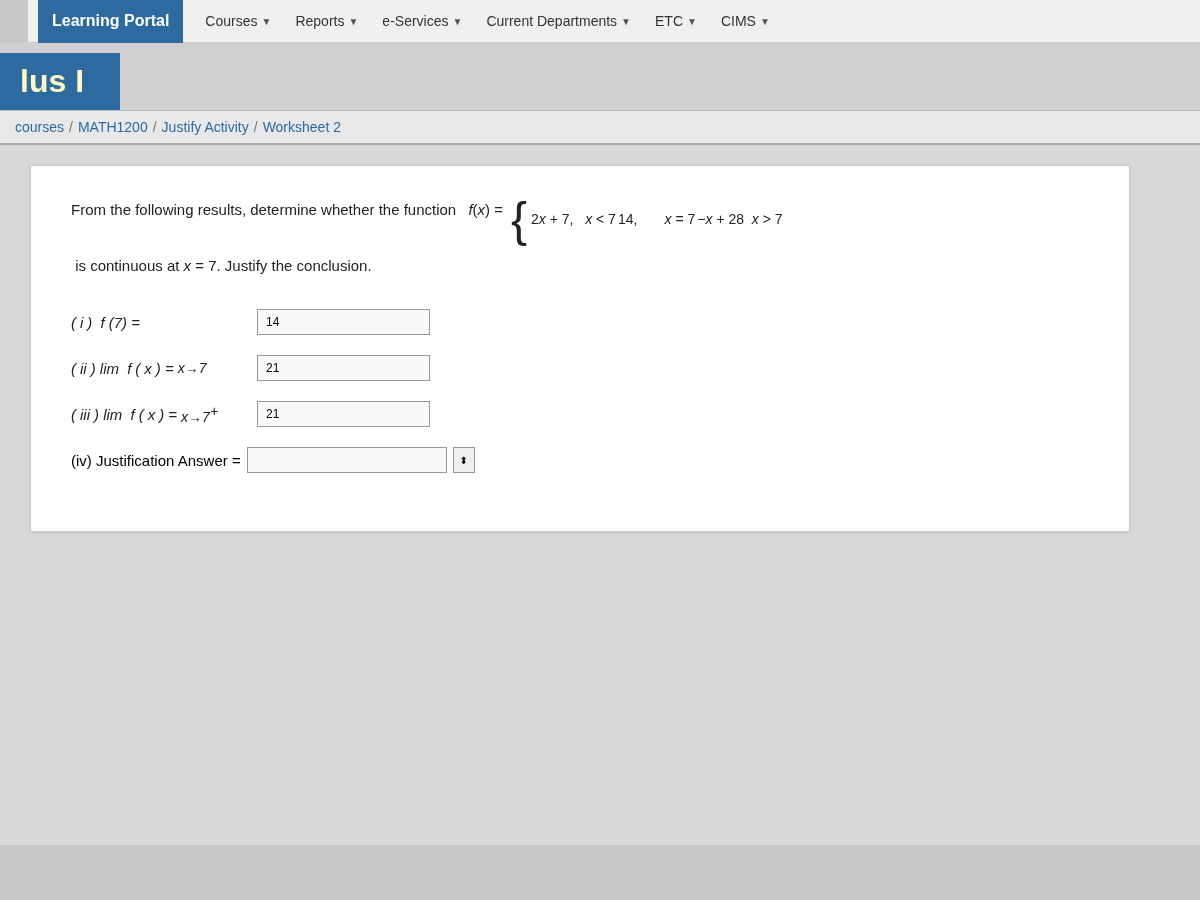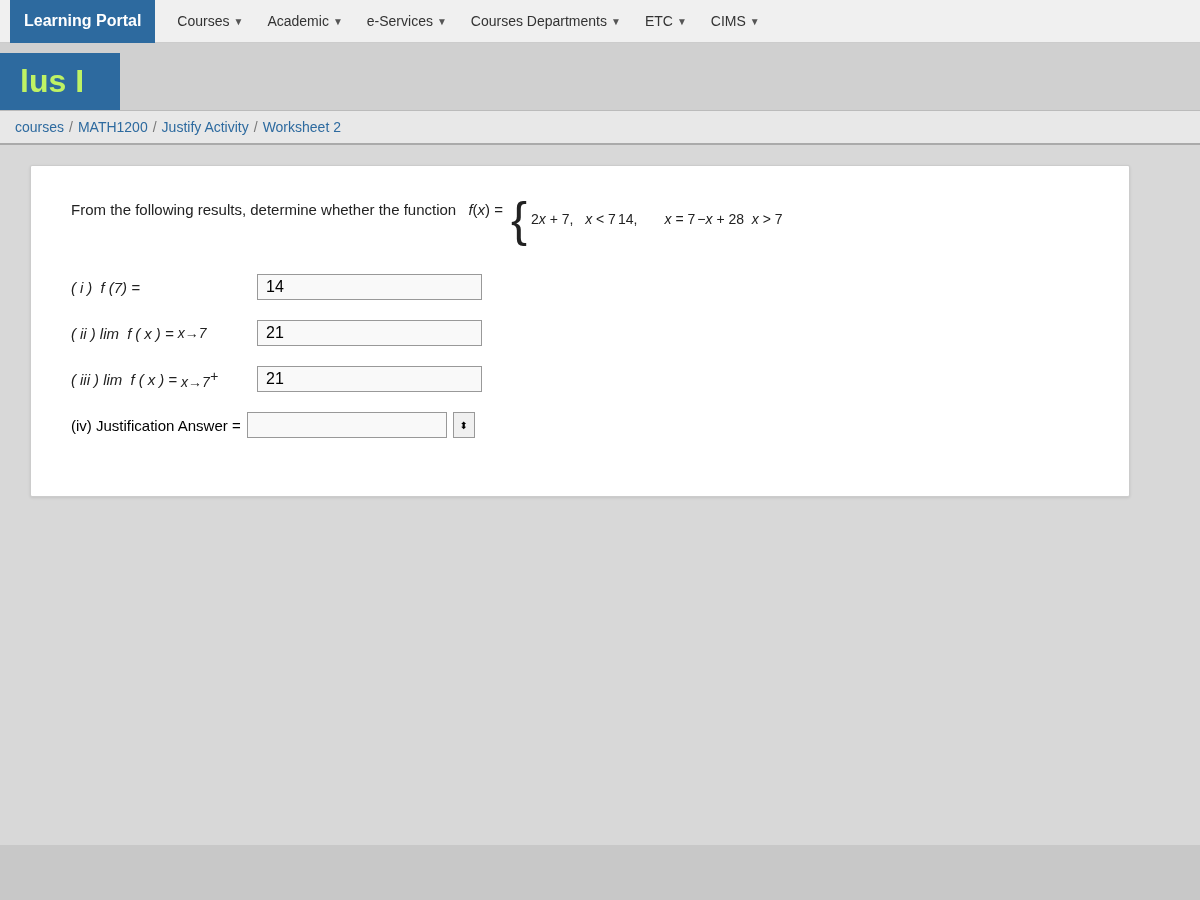--- a/index.html
+++ b/index.html
@@ -7,20 +7,21 @@
 
     
     .navbar {
       background: #f0f0f0;
       border-bottom: 1px solid #ccc;
       height: 43px;
       display: flex;
       align-items: center;
       padding: 0 10px;
       gap: 0;
+      margin-left: 28px;
     }
     .nav-brand {
       background: #2d6a9f;
       color: white;
       padding: 0 14px;
       height: 43px;
       display: flex;
       align-items: center;
       font-size: 16px;
       font-weight: bold;
@@ -41,21 +42,21 @@
       color: #555;
     }
 
     
     .page-header {
       background: #d0d0d0;
       padding: 10px 0 0 0;
     }
     .course-title-box {
       background: #2d6a9f;
-      color: #bef264;
+      color: #fef9c3;
       display: inline-block;
       padding: 10px 20px;
       font-size: 32px;
       font-weight: bold;
       margin-left: 0;
       min-width: 120px;
     }
     .breadcrumb-bar {
       background: #e8e8e8;
       border-top: 1px solid #bbb;
@@ -139,21 +140,21 @@
       color: #222;
       min-width: 180px;
       display: flex;
       align-items: center;
       gap: 4px;
     }
     .answer-input {
       border: 1px solid #999;
       background: #f9f9f9;
       padding: 3px 8px;
-      font-size: 16px;
+      font-size: 12px;
       min-width: 60px;
       height: 26px;
       outline: none;
     }
 
     .justification-row {
       display: flex;
       align-items: center;
       gap: 6px;
       margin-bottom: 28px;
@@ -187,29 +188,29 @@
 <body>
 
 <nav class="navbar">
   <div class="nav-brand">Learning Portal</div>
 
   <div class="nav-item">
     <span>Courses</span>
     <span class="nav-arrow">▼</span>
   </div>
   <div class="nav-item">
-    <span>Academic</span>
+    <span>Reports</span>
     <span class="nav-arrow">▼</span>
   </div>
   <div class="nav-item">
     <span>e-Services</span>
     <span class="nav-arrow">▼</span>
   </div>
   <div class="nav-item">
-    <span>Courses Departments</span>
+    <span>Current Departments</span>
     <span class="nav-arrow">▼</span>
   </div>
   <div class="nav-item">
     <span>ETC</span>
     <span class="nav-arrow">▼</span>
   </div>
   <div class="nav-item">
     <span>CIMS</span>
     <span class="nav-arrow">▼</span>
   </div>
@@ -237,20 +238,21 @@
       <span class="problem-text">&nbsp;<em>f</em>(<em>x</em>) =</span>
 
       <span class="piecewise-brace">
         <span class="brace-char">{</span>
         <span class="piecewise-cases">
           <span class="piecewise-case">2<em>x</em> + 7,&nbsp;&nbsp; <em>x</em> &lt; 7</span>
           <span class="piecewise-case">14,&nbsp;&nbsp;&nbsp;&nbsp;&nbsp;&nbsp; <em>x</em> = 7</span>
           <span class="piecewise-case">−<em>x</em> + 28&nbsp; <em>x</em> &gt; 7</span>
         </span>
       </span>
+      <span class="continuous-text">&nbsp;is continuous at <em>x</em> = 7. Justify the conclusion.</span>
     </div>
 
     <div class="answer-item">
       <span class="answer-label">
         (<em>i</em>)&nbsp;<em>f</em>(7) =
       </span>
       <input class="answer-input" type="text" value="14" style="">
     </div>
 
     <div class="answer-item">

